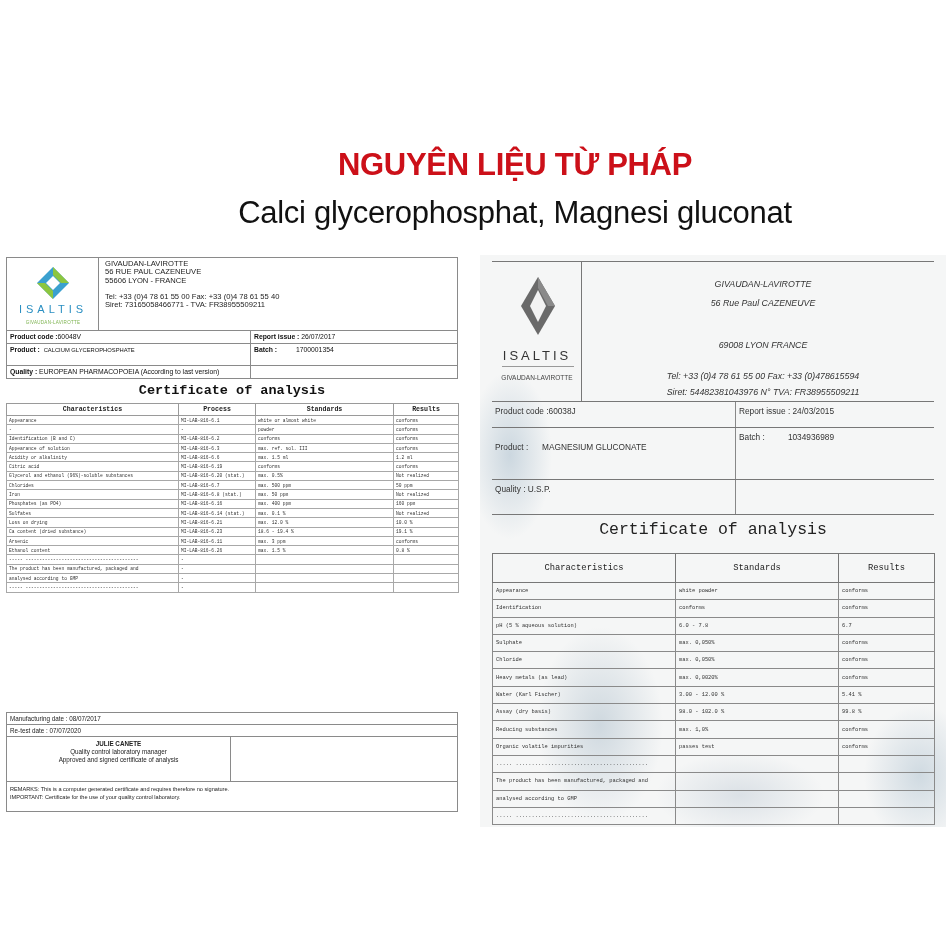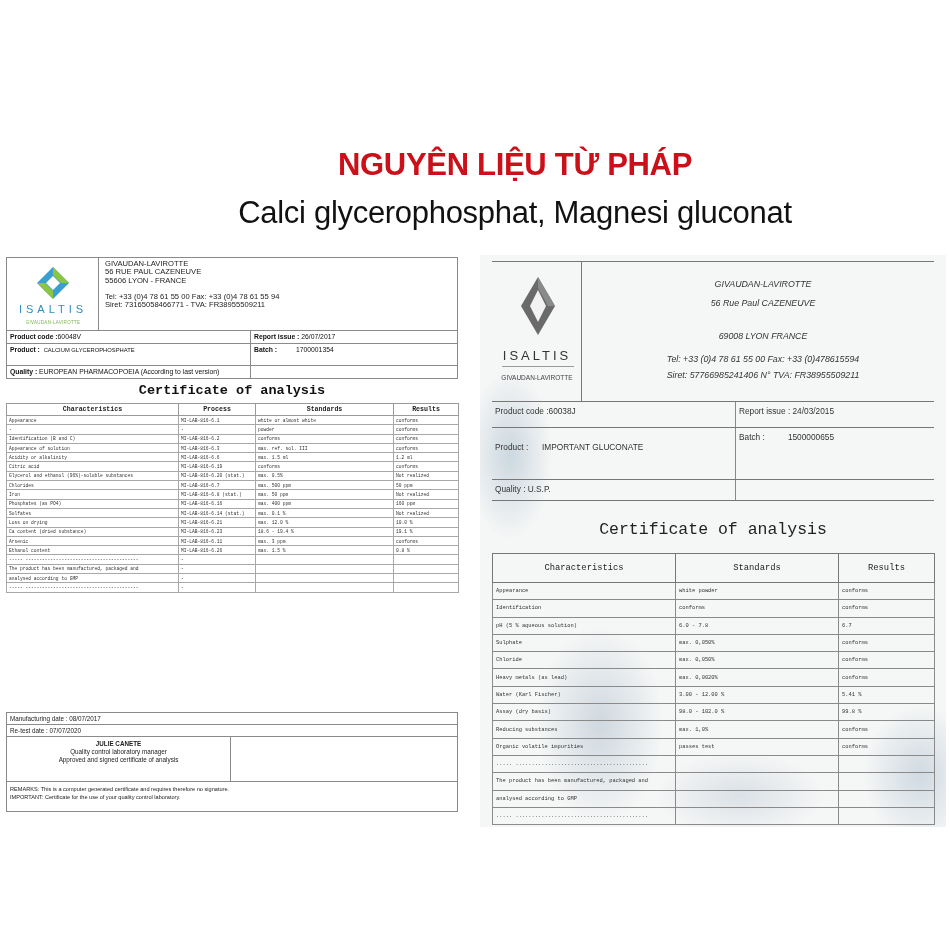--- a/index.html
+++ b/index.html
@@ -85,21 +85,21 @@
         </svg>
       </div>
       <div class="brand">ISALTIS</div>
       <div class="subbrand">GIVAUDAN-LAVIROTTE</div>
     </div>
     <div class="laddr">
       <div>GIVAUDAN-LAVIROTTE</div>
       <div>56 RUE PAUL CAZENEUVE</div>
       <div>55606 LYON - FRANCE</div>
       <div class="gap"></div>
-      <div>Tel: +33 (0)4 78 61 55 00 Fax: +33 (0)4 78 61 55 94</div>
+      <div>Tel: +33 (0)4 78 61 55 00 Fax: +33 (0)4 78 61 55 40</div>
       <div>Siret: 73165058466771 - TVA: FR38955509211</div>
     </div>
   </div>
   <div class="lrow r1">
     <div class="c1"><b>Product code :</b><span>60048V</span></div>
     <div class="c2"><b>Report issue :</b> <span>26/07/2017</span></div>
   </div>
   <div class="lrow r2">
     <div class="c1"><b>Product :</b>&nbsp; <span style="font-size:5.8px">CALCIUM GLYCEROPHOSPHATE</span></div>
     <div class="c2"><b>Batch :</b>&nbsp;&nbsp;&nbsp;&nbsp;&nbsp;&nbsp;&nbsp;&nbsp;&nbsp; <span>1700001354</span></div>
@@ -272,35 +272,35 @@
           <polygon points="18,1 35,30 28,30 18,12" fill="#8a8a8a"></polygon>
         </svg>
       </div>
       <div class="brand">ISALTIS</div>
       <div class="line"></div>
       <div class="subbrand">GIVAUDAN-LAVIROTTE</div>
     </div>
     <div class="raddr">
       <div style="margin-top:16px">GIVAUDAN-LAVIROTTE</div>
       <div style="margin-top:6px">56 Rue Paul CAZENEUVE</div>
-      <div style="margin-top:20px">69008 LYON FRANCE</div>
-      <div style="margin-top:10px">Tel: +33 (0)4 78 61 55 00 Fax: +33 (0)478615594</div>
-      <div style="margin-top:3px">Siret: 57766985241406  N° TVA: FR38955509211</div>
+      <div style="margin-top:29px">69008 LYON FRANCE</div>
+      <div style="margin-top:18px">Tel: +33 (0)4 78 61 55 00 Fax: +33 (0)478615594</div>
+      <div style="margin-top:3px">Siret: 54482381043976  N° TVA: FR38955509211</div>
     </div>
   </div>
 
   <div class="rrow" style="top:146px;height:26px">
     <div class="c1"><span>Product code :</span><span>60038J</span></div>
     <div class="c2"><span>Report issue :</span> <span>24/03/2015</span></div>
   </div>
   <div class="rrow" style="top:172px;height:52px">
-    <div class="c1" style="padding-top:14px"><span>Product :</span>&nbsp;&nbsp;&nbsp;&nbsp;&nbsp; <span>IMPORTANT GLUCONATE</span></div>
-    <div class="c2"><span>Batch :</span>&nbsp;&nbsp;&nbsp;&nbsp;&nbsp;&nbsp;&nbsp;&nbsp;&nbsp; <span>1500000655</span></div>
-  </div>
-  <div class="rrow" style="top:224px;height:22px;border-bottom:1px solid #777">
+    <div class="c1" style="padding-top:14px"><span>Product :</span>&nbsp;&nbsp;&nbsp;&nbsp;&nbsp; <span>MAGNESIUM GLUCONATE</span></div>
+    <div class="c2"><span>Batch :</span>&nbsp;&nbsp;&nbsp;&nbsp;&nbsp;&nbsp;&nbsp;&nbsp;&nbsp; <span>1034936989</span></div>
+  </div>
+  <div class="rrow" style="top:224px;height:36px;border-bottom:1px solid #777">
     <div class="c1"><span>Quality :</span> <span>U.S.P.</span></div>
     <div class="c2"></div>
   </div>
 
   <div class="rcoa">Certificate of analysis</div>
 
   <table class="rtab">
     <colgroup>
         <col style="width:183px">
         <col style="width:163px">

